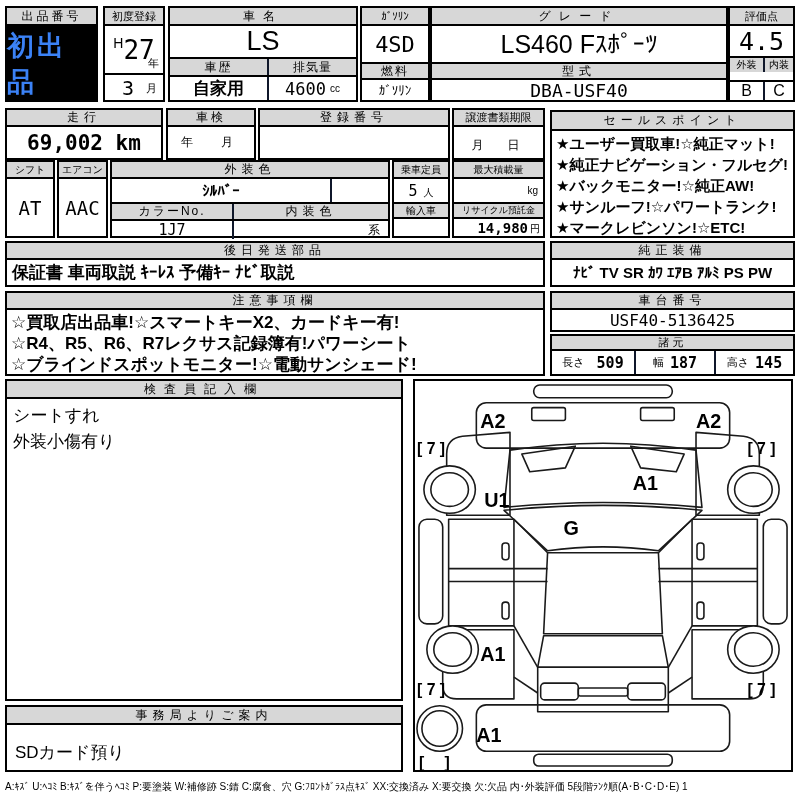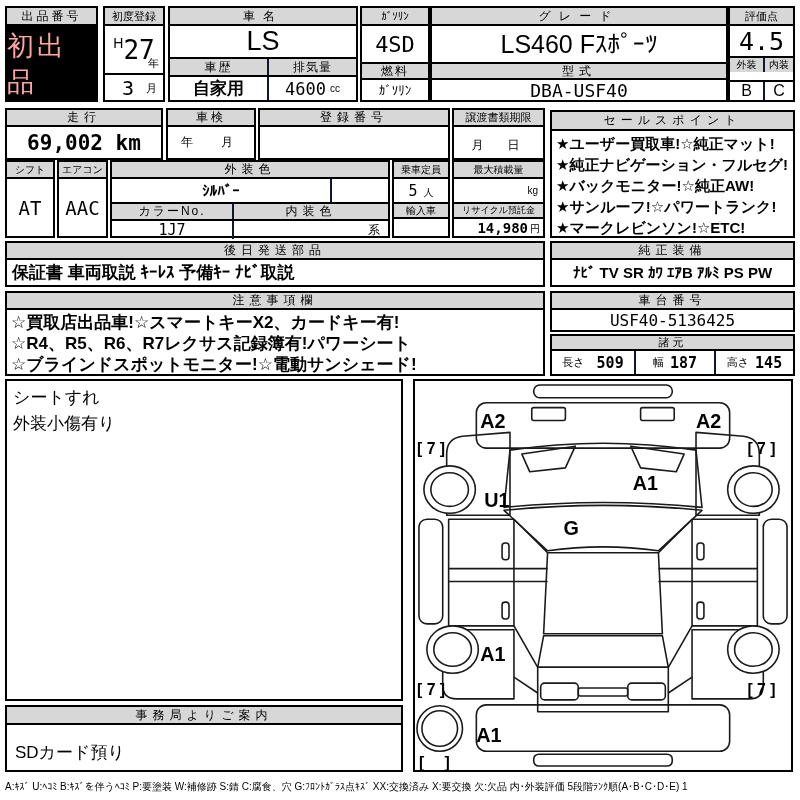--- a/index.html
+++ b/index.html
@@ -5,21 +5,21 @@
   html,body{margin:0;padding:0;background:#fff;}
   body{width:800px;height:800px;position:relative;font-family:"Liberation Sans","DejaVu Sans",sans-serif;color:#000;overflow:hidden;}
   .box{position:absolute;box-sizing:border-box;border:2px solid #000;background:#fff;display:flex;flex-direction:column;}
   .hdr{background:#d7d7d7;border-bottom:2px solid #000;display:flex;align-items:center;justify-content:center;font-size:12px;flex:0 0 auto;box-sizing:border-box;white-space:nowrap;overflow:hidden;}
   .val{display:flex;align-items:center;justify-content:center;box-sizing:border-box;white-space:nowrap;overflow:hidden;}
   .row{display:flex;flex-direction:row;flex:0 0 auto;box-sizing:border-box;}
   .bl{border-left:2px solid #0f172a;} .bt{border-top:2px solid #000;} .bb{border-bottom:2px solid #000;}
   .sp1{letter-spacing:1px;} .sp2{letter-spacing:2px;} .sp3{letter-spacing:3px;} .sp5{letter-spacing:5px;} .sp8{letter-spacing:8px;}
   .num{font-family:"DejaVu Sans Mono","Liberation Mono",monospace;}
   .bold{font-weight:bold;}
-  .badge{background:#000;color:#fca5a5;display:flex;align-items:center;justify-content:center;font-size:27px;font-weight:normal;letter-spacing:3px;flex:1 1 auto;}
+  .badge{background:#000;color:#3b82f6;display:flex;align-items:center;justify-content:center;font-size:27px;font-weight:bold;letter-spacing:3px;flex:1 1 auto;}
   .lines{padding:2px 4px;font-weight:bold;}
   .lines div{white-space:nowrap;}
   .left{justify-content:flex-start;}
   .right{justify-content:flex-end;}
   svg text{font-family:"Liberation Sans","DejaVu Sans",sans-serif;}
   .legend{position:absolute;font-size:10px;white-space:nowrap;}
 </style>
 </head>
 <body>
 
@@ -188,20 +188,21 @@
       <span class="num bold" style="font-size:15px">187</span>
     </div>
     <div class="val bl" style="flex:1">
       <span style="font-size:11px;margin-right:6px">高さ</span>
       <span class="num bold" style="font-size:15px">145</span>
     </div>
   </div>
 </div>
 
 <div class="box" style="left:5px;top:379px;width:398px;height:322px">
+  <div class="hdr sp8" style="height:18px">検査員記入欄</div>
   <div class="lines" style="font-size:17px;line-height:26px;font-weight:normal;padding:4px 6px">
     <div>シートすれ</div>
     <div>外装小傷有り</div>
   </div>
 </div>
 <div class="box" style="left:5px;top:705px;width:398px;height:67px">
   <div class="hdr sp5" style="height:18px">事務局よりご案内</div>
   <div class="val left" style="flex:1;font-size:17px;padding-left:8px;align-items:flex-start;padding-top:16px">SDカード預り</div>
 </div>
 

